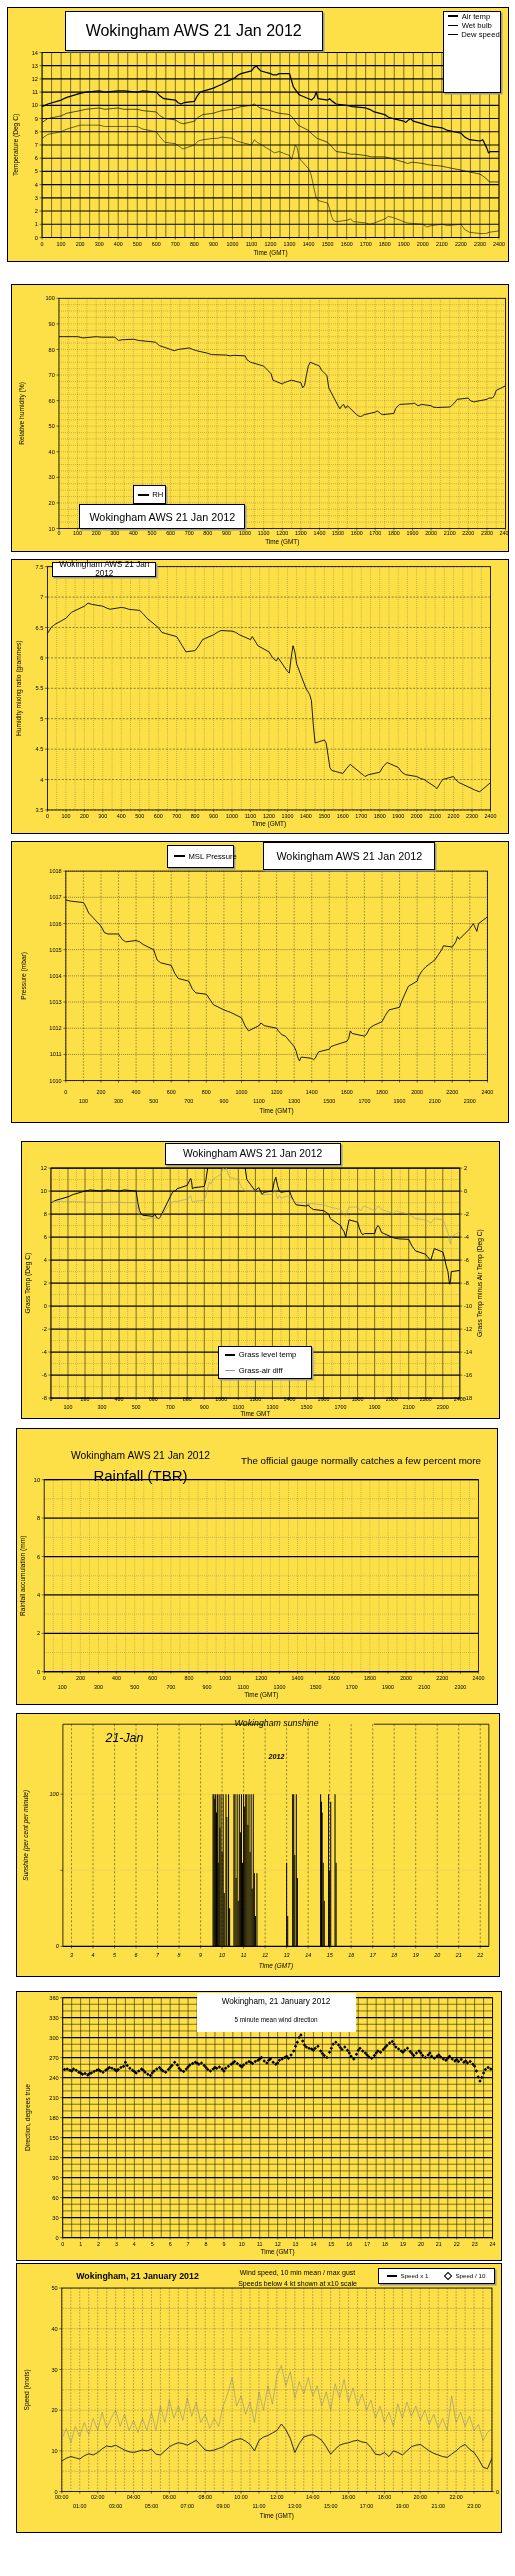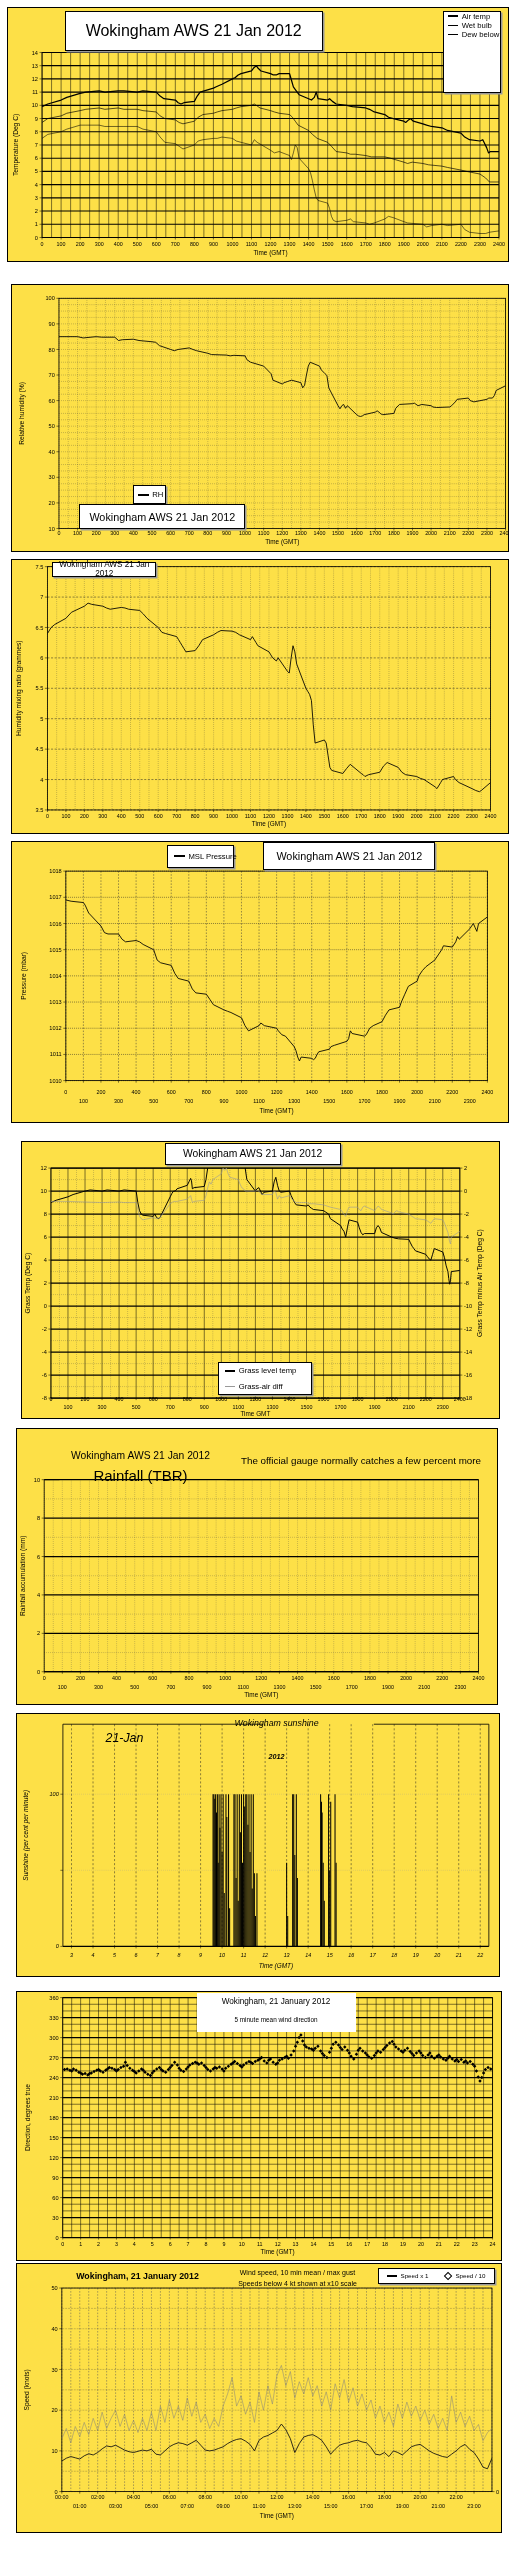--- a/index.html
+++ b/index.html
@@ -30,21 +30,21 @@
   
   .p1t{left:57px;top:3.6px;width:258px;height:40px;font-size:16px;}
   .p1l{left:435px;top:3.1px;width:58px;height:82px;display:flex;flex-direction:column;justify-content:flex-start;padding-left:4.1px;}
   .p2l{left:121px;top:200px;width:33px;height:19px;display:flex;align-items:center;padding-left:4.1px;}
   .p2t{left:67px;top:219px;width:166px;height:25px;font-size:10.8px;}
   .p3t{left:40px;top:1.5px;width:104px;height:15.5px;font-size:8.2px;}
   .p3l{left:157px;top:0.5px;width:321px;height:18.5px;display:flex;align-items:center;padding-left:5.2px;}
   .p4l{left:155px;top:2.6px;width:67px;height:23px;display:flex;align-items:center;padding-left:6.2px;}
   .p4t{left:251px;top:0px;width:172px;height:28px;font-size:10.8px;}
   .p5t{left:143px;top:0.5px;width:176px;height:22px;font-size:10.3px;}
-  .p5l{left:196px;top:220px;width:94px;height:33px;display:flex;flex-direction:column;justify-content:space-around;padding-left:6.2px;}
+  .p5l{left:196px;top:204px;width:94px;height:33px;display:flex;flex-direction:column;justify-content:space-around;padding-left:6.2px;}
   .p6t1{left:13px;top:20.6px;width:222px;font-size:10.3px;text-align:center;}
   .p6t2{left:13px;top:38px;width:222px;font-size:15px;text-align:center;}
   .p6n{left:204px;top:26px;width:281px;font-size:9.8px;text-align:center;}
   .p7s1{left:45px;top:4.1px;width:430px;font-size:8.8px;text-align:center;}
   .p7s2{left:45px;top:17px;width:430px;font-size:12.4px;text-align:left;margin-left:44px;}
   .p7s3{left:45px;top:38px;width:430px;font-size:7.2px;font-weight:bold;text-align:center;}
   .p7s4{left:45px;top:50px;width:430px;font-size:12.4px;text-align:center;}
   .p8b{left:180px;top:1px;width:159px;height:39px;background:#fff;}
   .p8t{left:180px;top:5.2px;width:159px;font-size:8.2px;text-align:center;}
   .p8s{left:180px;top:24px;width:159px;font-size:6.4px;text-align:center;}
@@ -220,21 +220,21 @@
     <div class="lrow">
         <span class="gl thick"></span>
         <span>Air temp</span>
       </div>
     <div class="lrow">
         <span class="gl"></span>
         <span>Wet bulb</span>
       </div>
     <div class="lrow">
         <span class="gl"></span>
-        <span>Dew below</span>
+        <span>Dew speed</span>
       </div>
   </div>
 </section>
 
 <section class="panel" id="p2">
   <svg viewBox="0 0 966 520">
       <line x1="90" y1="26" x2="90" y2="476" stroke="#333" stroke-width="1" stroke-dasharray="1 3"></line>
       <line x1="108.1875" y1="26" x2="108.1875" y2="476" stroke="#333" stroke-width="1" stroke-dasharray="1 3"></line>
       <line x1="126.375" y1="26" x2="126.375" y2="476" stroke="#333" stroke-width="1" stroke-dasharray="1 3"></line>
       <line x1="144.5625" y1="26" x2="144.5625" y2="476" stroke="#333" stroke-width="1" stroke-dasharray="1 3"></line>

